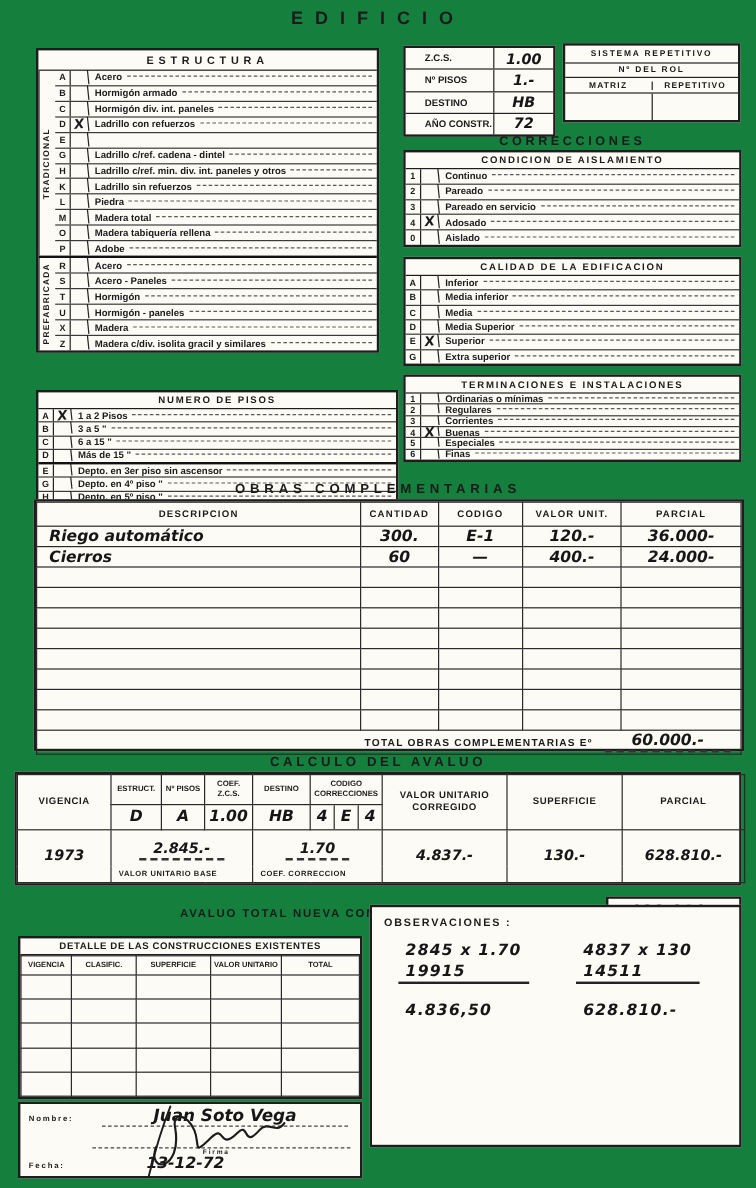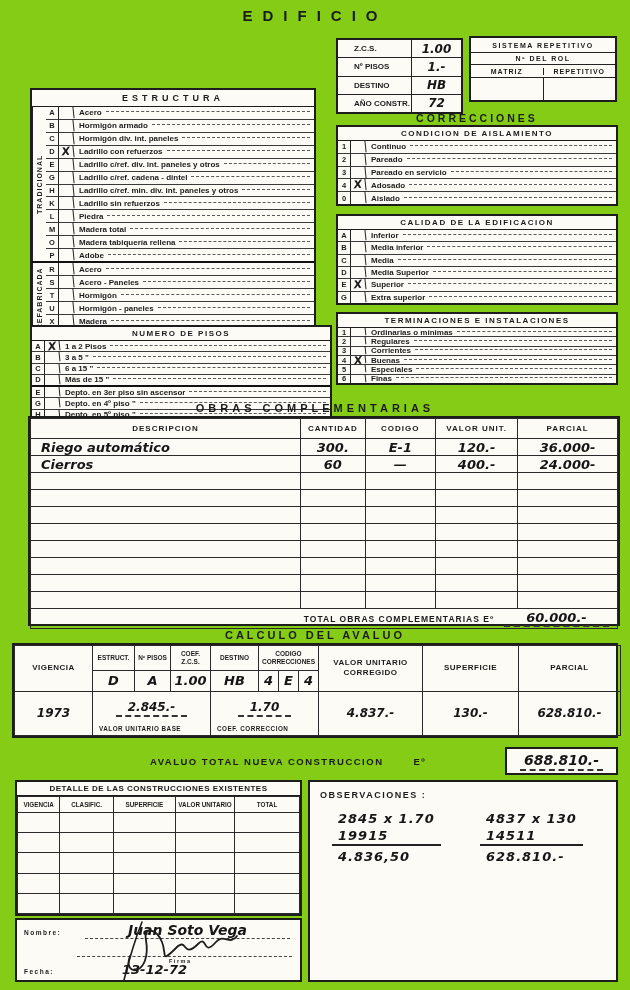--- a/index.html
+++ b/index.html
@@ -1,18 +1,18 @@
 <!DOCTYPE html>
 <html><head>
 <meta charset="utf-8">
 <style>
   * { margin:0; padding:0; box-sizing:border-box; }
   html,body { width:630px; }
   body { font-family:"Liberation Sans", sans-serif; background:#e9e7e0; }
-  .page { position:relative; width:630px; height:990px; background:#84cc16; color:#1b1b1b; overflow:hidden; }
+  .page { position:relative; width:630px; height:990px; background:#15803d; color:#1b1b1b; overflow:hidden; }
   .abs { position:absolute; }
   .box { border:2.5px solid #1d1d1d; background:#fcfbf6; }
 
   .page-title { top:7px; left:0; width:100%; text-align:center; font-size:15px; font-weight:700; letter-spacing:10px; }
 
   .box-title { height:17px; display:flex; align-items:center; justify-content:center;
                font-size:9px; font-weight:700; letter-spacing:4px; border-bottom:1.6px solid #1d1d1d; }
   .box-title.sm { height:14px; font-size:8px; letter-spacing:1.5px; }
 
   
@@ -88,34 +88,34 @@
   
   .detalle-table th, .detalle-table td { border:1.3px solid #2a2a2a; }
   .detalle-table th { font-size:6.3px; font-weight:700; height:16px; overflow:hidden; }
   .detalle-table td { height:19px; }
 
   
   .obs-title { font-size:9px; font-weight:700; letter-spacing:1.5px; }
   .calc { position:absolute; font-size:13px; letter-spacing:1px; line-height:17px; }
   .calc div { padding:0 6px; }
   .calc .l2 { border-bottom:2px solid #222; }
-  .calc .l3 { padding-top:2px; }
+  .calc .l3 { padding-top:2px;margin-top:12px; }
 
   
   .tiny-label { font-size:6.5px; font-weight:700; letter-spacing:1.5px; }
   .dash-line { border-bottom:1.5px dashed #444; }
 </style>
 </head>
 <body>
 
 <div class="page">
 
   <div class="abs page-title">EDIFICIO</div>
 
-  <div class="abs box" style="left:30px; top:40px; width:286px; height:254px;margin-top:48px;">
+  <div class="abs box" style="left:30px; top:40px; width:286px; height:254px;">
     <div class="box-title">ESTRUCTURA</div>
     <div class="groups">
       <div class="group trad">
         <span class="vlabel">TRADICIONAL</span>
         <div class="rows">
           <div class="crow">
               <span class="cl">A</span>
               <span class="cm mark"></span>
               <span class="ct">Acero</span>
             </div>
@@ -130,21 +130,20 @@
               <span class="ct">Hormigón div. int. paneles</span>
             </div>
           <div class="crow">
               <span class="cl">D</span>
               <span class="cm mark">X</span>
               <span class="ct">Ladrillo con refuerzos</span>
             </div>
           <div class="crow">
               <span class="cl">E</span>
               <span class="cm mark"></span>
-              <span class="ct">Ladrillo c/ref. div. int. paneles y otros</span>
             </div>
           <div class="crow">
               <span class="cl">G</span>
               <span class="cm mark"></span>
               <span class="ct">Ladrillo c/ref. cadena - dintel</span>
             </div>
           <div class="crow">
               <span class="cl">H</span>
               <span class="cm mark"></span>
               <span class="ct">Ladrillo c/ref. min. div. int. paneles y otros</span>
@@ -611,21 +610,21 @@
           <td></td>
           <td></td>
           <td></td>
           <td></td>
           <td></td>
         </tr>
       </tbody>
     </table>
   </div>
 
-  <div class="abs box" style="left:308px; top:780px; width:310px; height:202px;">
+  <div class="abs box" style="left:308px; top:754px; width:310px; height:202px;">
     <div class="obs-title" style="position:absolute; left:10px; top:8px;">OBSERVACIONES :</div>
     <div class="calc hw" style="left:22px; top:28px;">
       <div>2845 x 1.70</div>
       <div class="l2">19915</div>
       <div class="l3">4.836,50</div>
     </div>
     <div class="calc hw" style="left:170px; top:28px;">
       <div>4837 x 130</div>
       <div class="l2">14511</div>
       <div class="l3">628.810.-</div>

